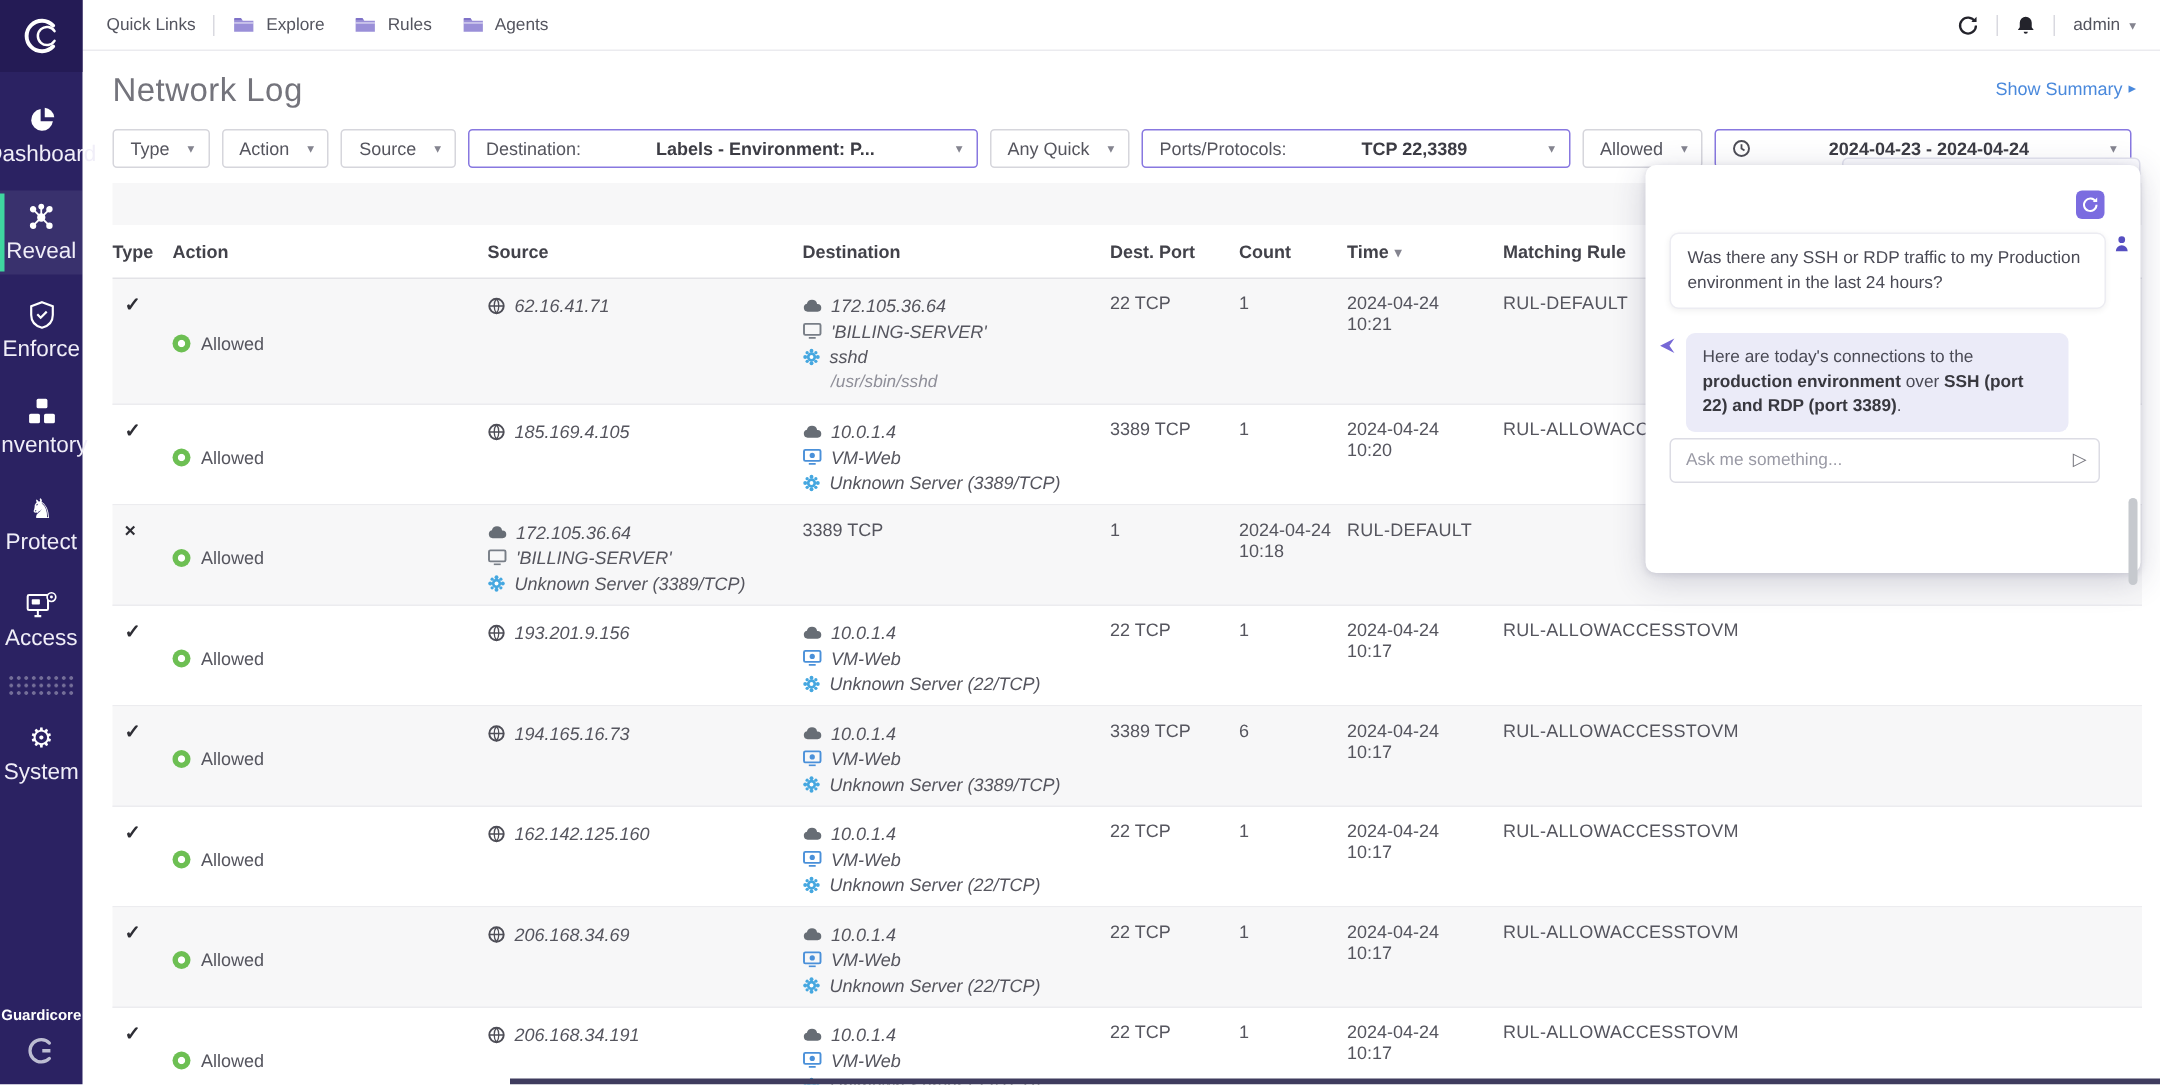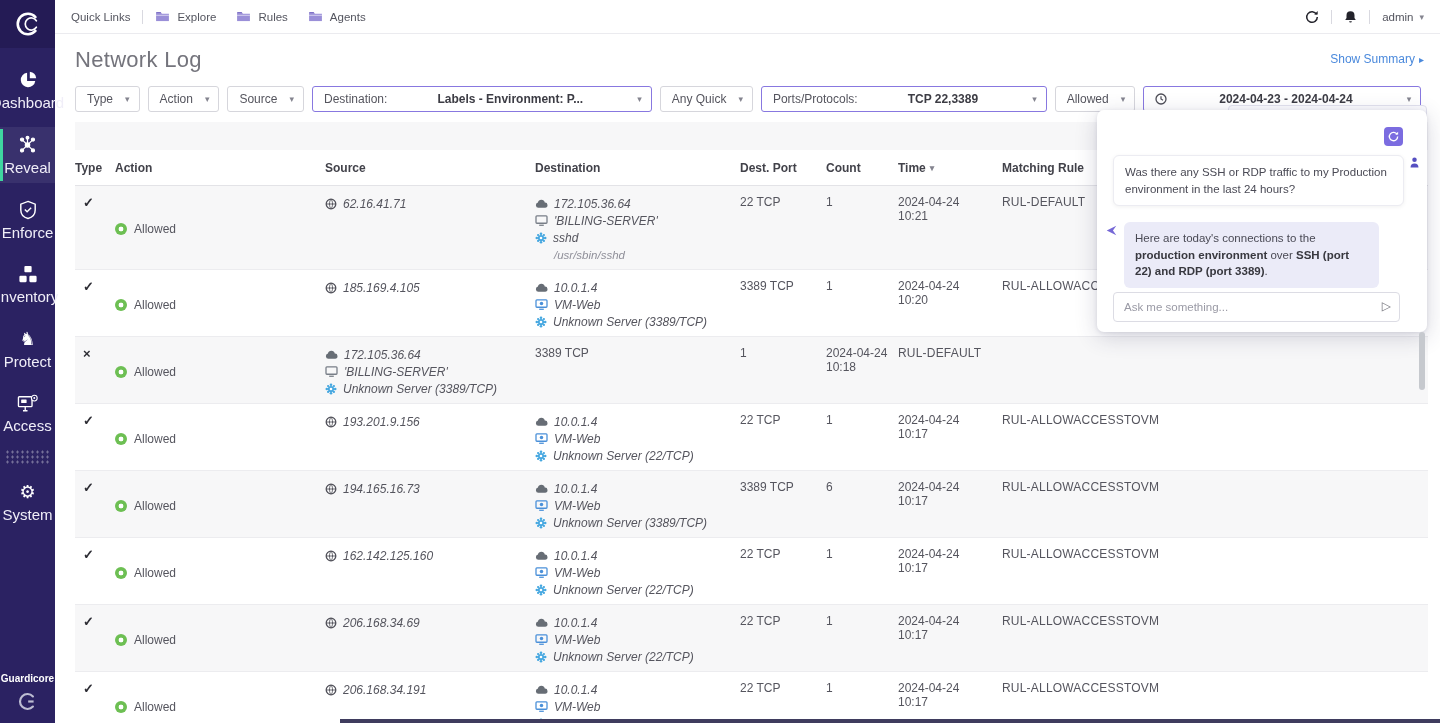--- a/index.html
+++ b/index.html
@@ -65,21 +65,21 @@
   .trow.alt { background:#f7f7f8; }
   .td { padding:9px 8px 6px 0; font-size:12px; color:#55555e; }
   .typemark { font-size:13px; font-weight:bold; color:#2e2e35; }
   .dline { display:flex; align-items:center; gap:6px; height:17px; white-space:nowrap;font-style:italic; }
   .dline.path { padding-left:19px; color:#8f8f99; font-style:italic; font-size:11.5px; }
   .ok-dot { width:12px; height:12px; border-radius:50%; background:radial-gradient(circle at 50% 50%, #fff 0 2.1px, #6dbf53 2.7px); display:inline-block; }
   .td-action { display:flex; align-items:center; gap:7px; }
   .rule { letter-spacing:.2px; }
 
   
-  .chat-panel { position:absolute; top:110px; right:13px; width:330px; height:222px; background:#fff; border-radius:7px; box-shadow:0 5px 22px rgba(50,50,90,.20), 0 1px 4px rgba(50,50,90,.12); z-index:40; }
+  .chat-panel { position:absolute; top:110px; right:13px; width:330px; height:272px; background:#fff; border-radius:7px; box-shadow:0 5px 22px rgba(50,50,90,.20), 0 1px 4px rgba(50,50,90,.12); z-index:40; }
   .reset-btn { position:absolute; top:17px; right:24px; width:19px; height:19px; background:#7b6ce0; border:none; border-radius:4px; cursor:pointer; display:flex; align-items:center; justify-content:center; }
   .msg-user { position:absolute; top:45px; left:16px; right:8px; display:flex; align-items:flex-start; gap:6px; }
   .bubble-user { flex:1 1 auto; background:#fff; border:1px solid #ececf2; border-radius:6px; box-shadow:0 1px 4px rgba(0,0,0,.06); padding:8px 11px; font-size:11.5px; line-height:1.45; color:#4a4a55; }
   .msg-user .icn { margin-top:2px; }
   .msg-ai { position:absolute; top:112px; left:9px; right:48px; display:flex; align-items:flex-start; gap:7px; }
   .msg-ai .icn { margin-top:3px; }
   .bubble-ai { flex:1 1 auto; background:#ebebf8; border-radius:6px; padding:8px 11px; font-size:11.5px; line-height:1.45; color:#4a4a55; }
   .bubble-ai b { color:#38383f; }
   .chat-input-row { position:absolute; top:182px; left:16px; right:27px; height:30px; }
   .chat-input { width:100%; height:100%; border:1px solid #dcdce4; border-radius:4px; padding:0 30px 0 10px; font-size:11.5px; color:#4a4a55; font-family:"Liberation Sans", sans-serif; outline:none; }

